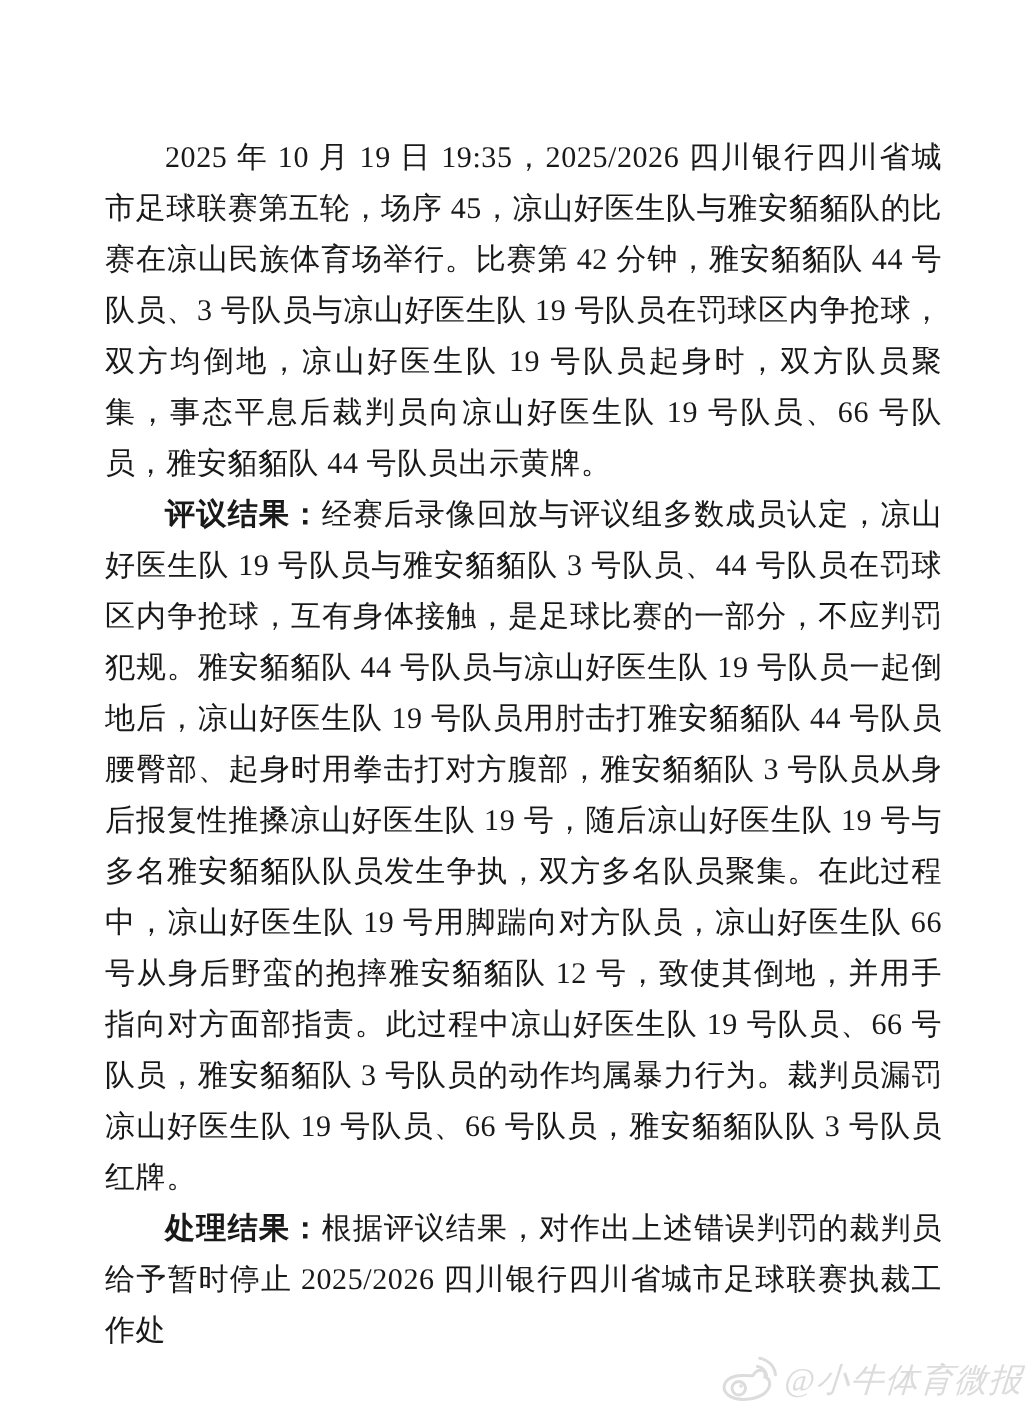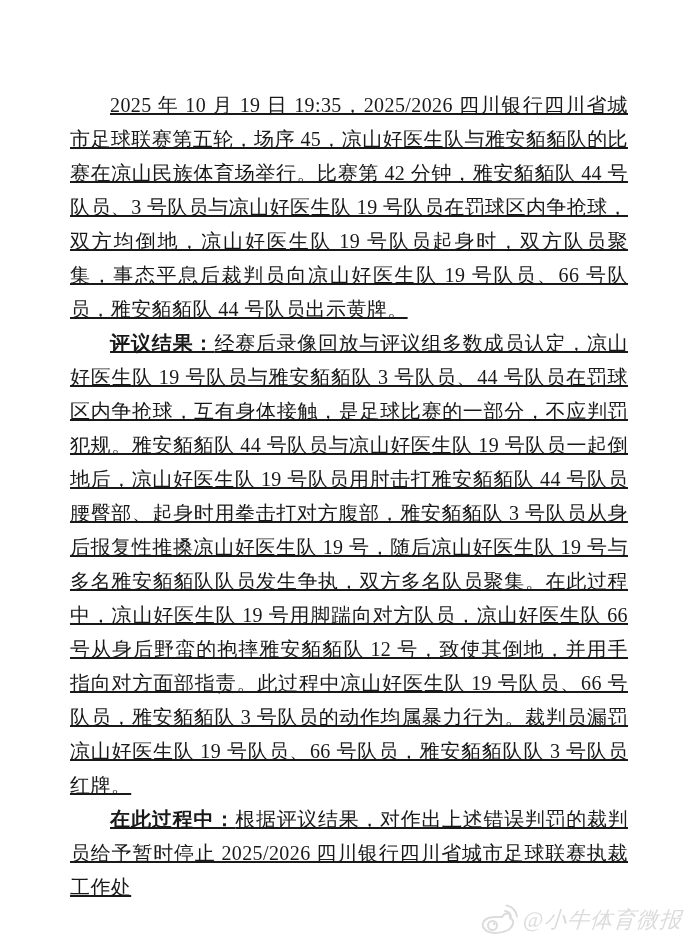--- a/index.html
+++ b/index.html
@@ -23,21 +23,20 @@
     font-size: 20px;
     line-height: 34px;
     text-align: justify;
     text-justify: inter-ideograph;
     letter-spacing: 0.4px;
   }
   .doc p {
     margin: 0;
     padding: 0;
     text-indent: 2em;
-    text-decoration: underline;
   }
   .doc p .lead {
     font-weight: 700;
     letter-spacing: 0.6px;
   }
   .watermark {
     position: absolute;
     right: 8px;
     top: 901px;
     height: 38px;
@@ -59,21 +58,21 @@
   }
 </style>
 </head>
 <body>
 
 <main class="doc">
   <p><span class="lead"></span><span>2025 年 10 月 19 日 19:35，2025/2026 四川银行四川省城市足球联赛第五轮，场序 45，凉山好医生队与雅安貊貊队的比赛在凉山民族体育场举行。比赛第 42 分钟，雅安貊貊队 44 号队员、3 号队员与凉山好医生队 19 号队员在罚球区内争抢球，双方均倒地，凉山好医生队 19 号队员起身时，双方队员聚集，事态平息后裁判员向凉山好医生队 19 号队员、66 号队员，雅安貊貊队 44 号队员出示黄牌。</span></p>
 
   <p><span class="lead">评议结果：</span><span>经赛后录像回放与评议组多数成员认定，凉山好医生队 19 号队员与雅安貊貊队 3 号队员、44 号队员在罚球区内争抢球，互有身体接触，是足球比赛的一部分，不应判罚犯规。雅安貊貊队 44 号队员与凉山好医生队 19 号队员一起倒地后，凉山好医生队 19 号队员用肘击打雅安貊貊队 44 号队员腰臀部、起身时用拳击打对方腹部，雅安貊貊队 3 号队员从身后报复性推搡凉山好医生队 19 号，随后凉山好医生队 19 号与多名雅安貊貊队队员发生争执，双方多名队员聚集。在此过程中，凉山好医生队 19 号用脚踹向对方队员，凉山好医生队 66 号从身后野蛮的抱摔雅安貊貊队 12 号，致使其倒地，并用手指向对方面部指责。此过程中凉山好医生队 19 号队员、66 号队员，雅安貊貊队 3 号队员的动作均属暴力行为。裁判员漏罚凉山好医生队 19 号队员、66 号队员，雅安貊貊队队 3 号队员红牌。</span></p>
 
-  <p><span class="lead">在此过程中：</span><span>根据评议结果，对作出上述错误判罚的裁判员给予暂时停止 2025/2026 四川银行四川省城市足球联赛执裁工作处</span></p>
+  <p><span class="lead">处理结果：</span><span>根据评议结果，对作出上述错误判罚的裁判员给予暂时停止 2025/2026 四川银行四川省城市足球联赛执裁工作处</span></p>
 </main>
 
 <div class="watermark">
   <span>
     <svg width="40" height="34" viewBox="0 0 40 34" fill="none" stroke="#dcdcdc" stroke-width="2" stroke-linecap="round">
       <path d="M24 14 C 27 9 33 9.5 32 15 C 36 16.5 36.5 22 31.5 26 C 25.5 30.5 13 31.5 7.5 27 C 2.5 23 4.5 16.5 12 14.5 C 16.5 13.3 21 14.5 24 14 Z"></path>
       <circle cx="14.5" cy="22.5" r="4.5"></circle>
       <circle cx="16" cy="21" r="1.2" fill="#dcdcdc" stroke="none"></circle>
       <path d="M27 8 a 7 7 0 0 1 6 6"></path>
       <path d="M28.5 2.5 a 12.5 12.5 0 0 1 10.5 11"></path>

